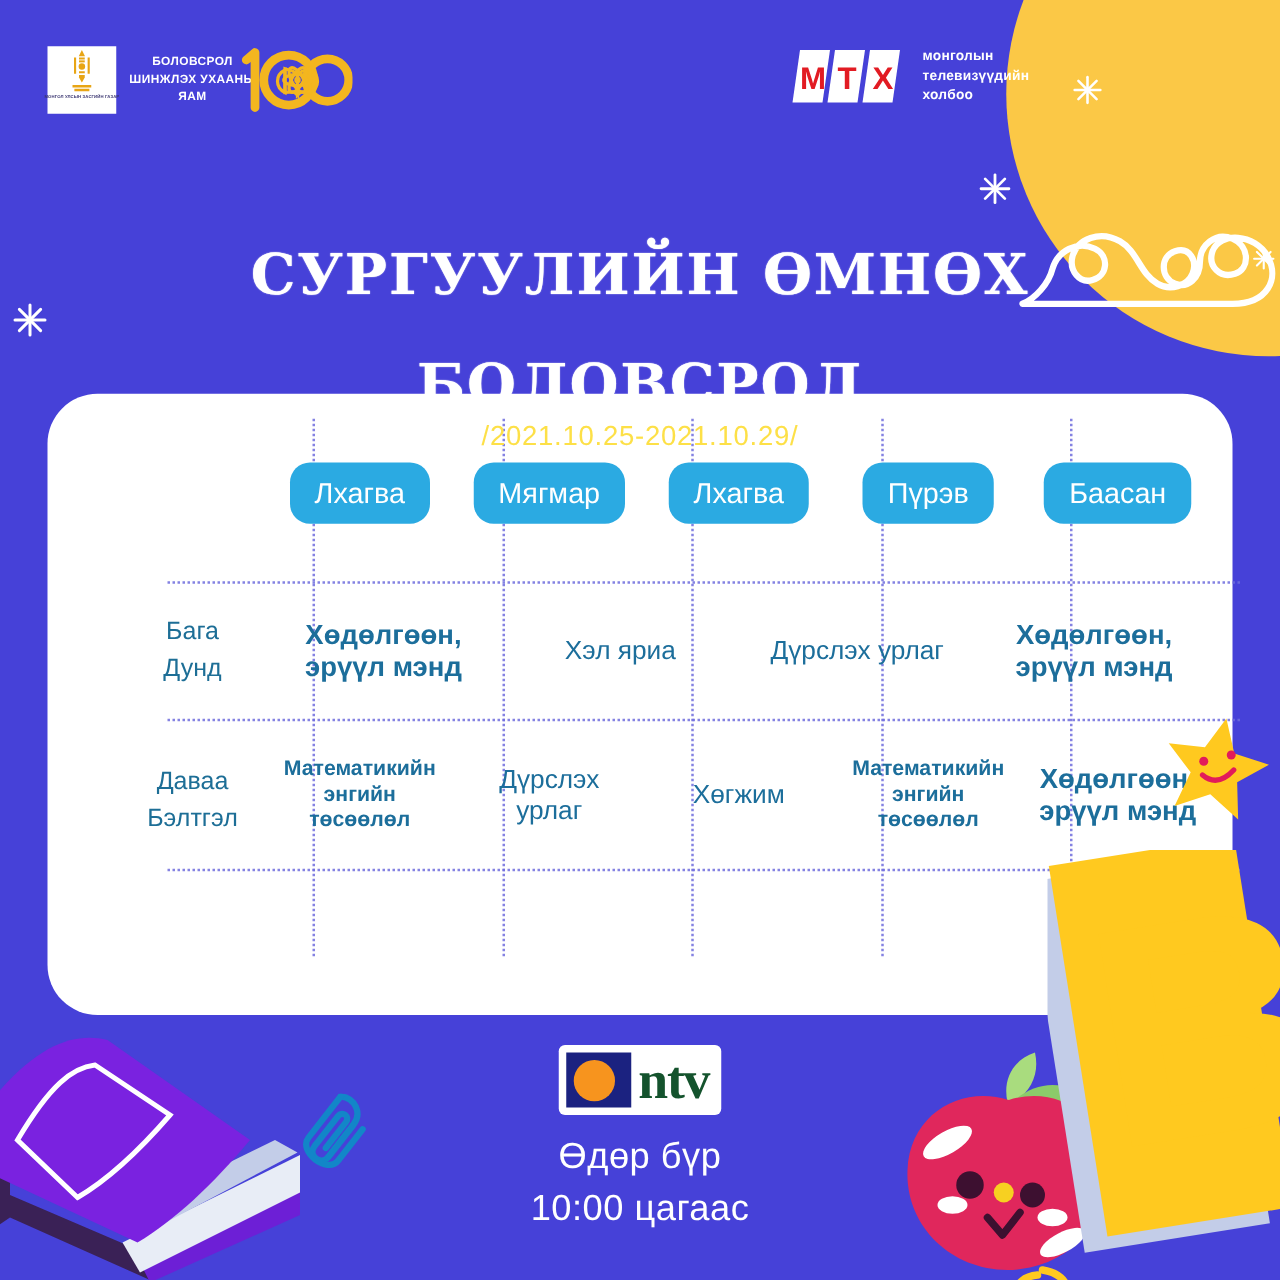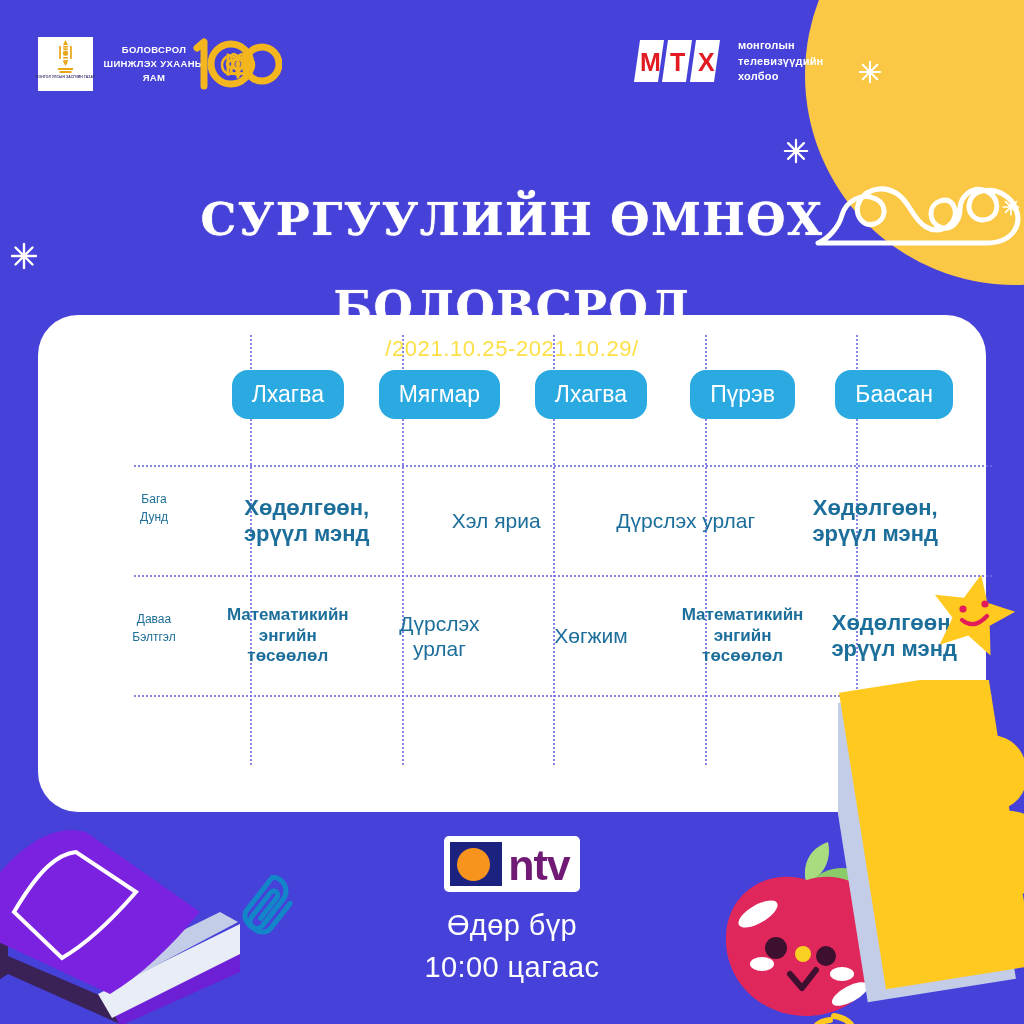--- a/index.html
+++ b/index.html
@@ -76,21 +76,21 @@
   .daycell{flex:1;display:flex;align-items:center;justify-content:center;}
   .pill{
     background:#2BAAE2;color:#ffffff;border-radius:16px;
     font-size:23px;padding:13px 20px;line-height:1;white-space:nowrap;
     box-sizing:border-box;
   }
 
   
   .rowlabel{
     position:absolute;left:62px;width:112px;text-align:center;
-    color:#1D6E96;font-size:12px;line-height:1.5;font-weight:400;
+    color:#1D6E96;font-size:20px;line-height:1.5;font-weight:400;
   }
   .datarow{position:absolute;left:0;width:758px;display:flex;}
   .cell{
     flex:1;display:flex;align-items:center;justify-content:center;text-align:center;
     color:#1C6E9B;padding:0 8px;box-sizing:border-box;
   }
   .cell-txt{line-height:1.2;}
   .sz-lg{font-size:22px;font-weight:bold;}
   .sz-md{font-size:21px;font-weight:400;}
   .sz-sm{font-size:17px;font-weight:bold;}
@@ -102,21 +102,21 @@
     padding:6px 10px 6px 6px;
   }
   .ntv-inner{display:flex;align-items:center;gap:6px;}
   .ntv-sq{
     width:52px;height:44px;background:#1B2280;
     display:flex;align-items:center;justify-content:center;
   }
   .ntv-dot{width:33px;height:33px;border-radius:50%;background:#F7941E;
     position:relative;left:-3px;}
   .ntv-word{
-    color:#701a75;font-family:Liberation Sans, sans-serif;
+    color:#14532d;font-family:Liberation Serif, serif;
     font-weight:bold;font-size:43px;line-height:0.9;letter-spacing:-1px;
     position:relative;top:1px;
   }
   .foot-line{color:#ffffff;font-size:29px;line-height:1.45;margin-top:12px;letter-spacing:.4px;}
 
   
   .prop{position:absolute;z-index:7;}
   .book{left:-10px;top:826px;}
   .clip{left:232px;top:875px;}
   .apple{left:710px;top:838px;}

